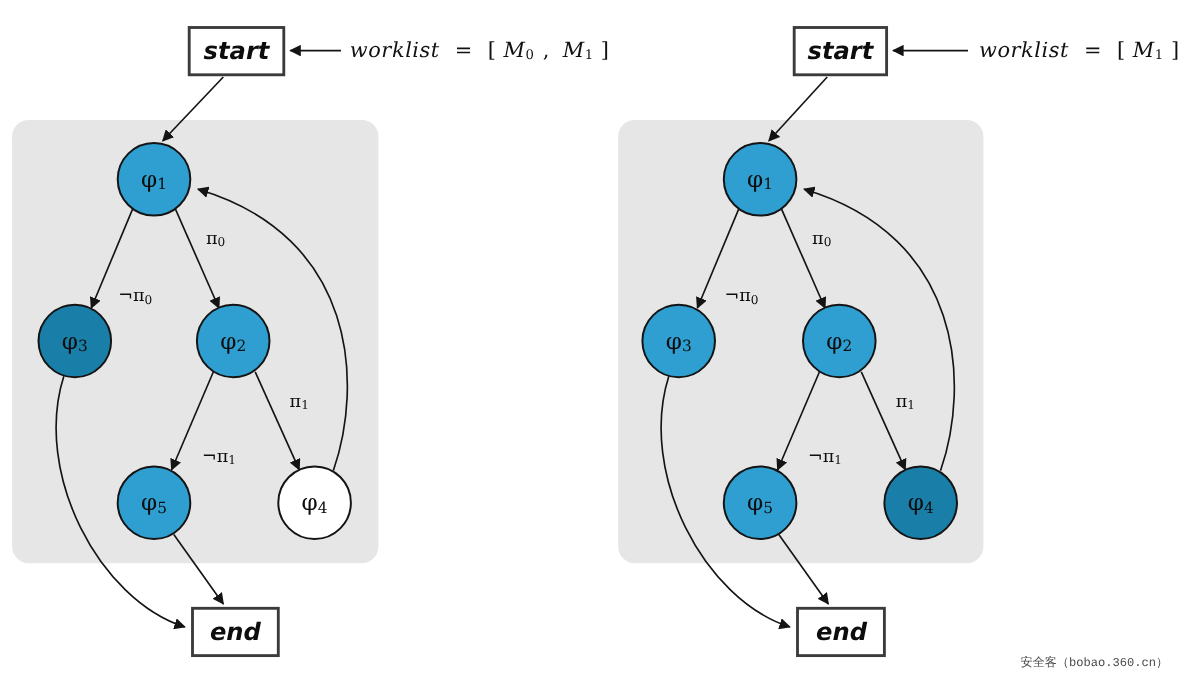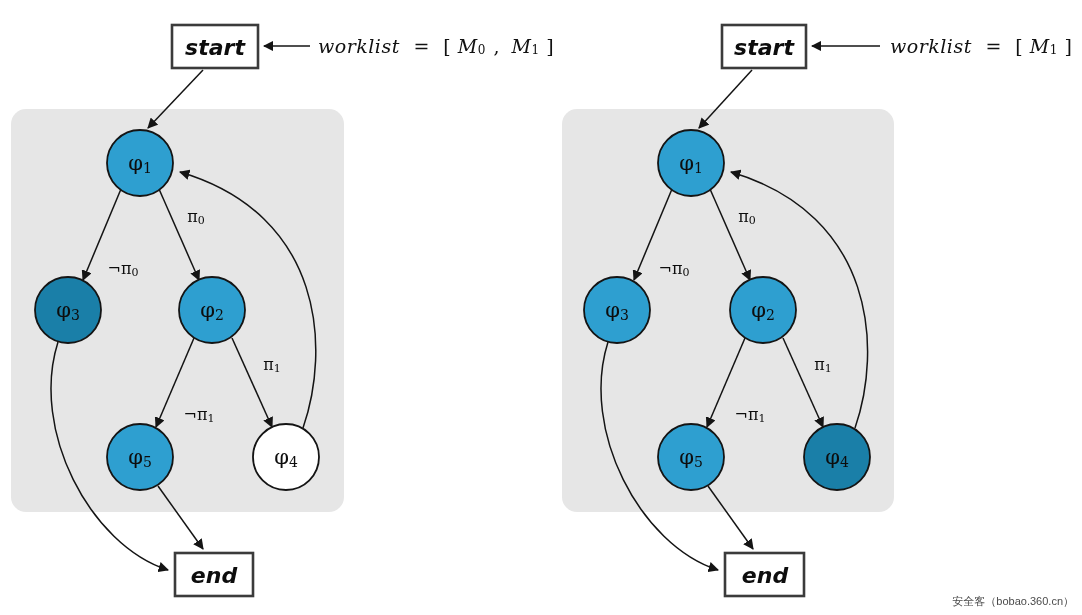--- a/index.html
+++ b/index.html
@@ -82,23 +82,23 @@
   }
   .worklist-text .sub {
     font-size: 12px;
     font-style: normal;
   }
   .worklist-text .up {
     font-style: normal;
   }
   .watermark {
     position: absolute;
-    right: 8px;
+    right: 20px;
     bottom: 6px;
-    font-family: Liberation Sans, sans-serif;
+    font-family: Liberation Mono, monospace;
     font-size: 11px;
     color: #4a4a4a;
     white-space: nowrap;
   }
 </style>
 </head>
 <body>
 
 <div id="canvas-root">
 

